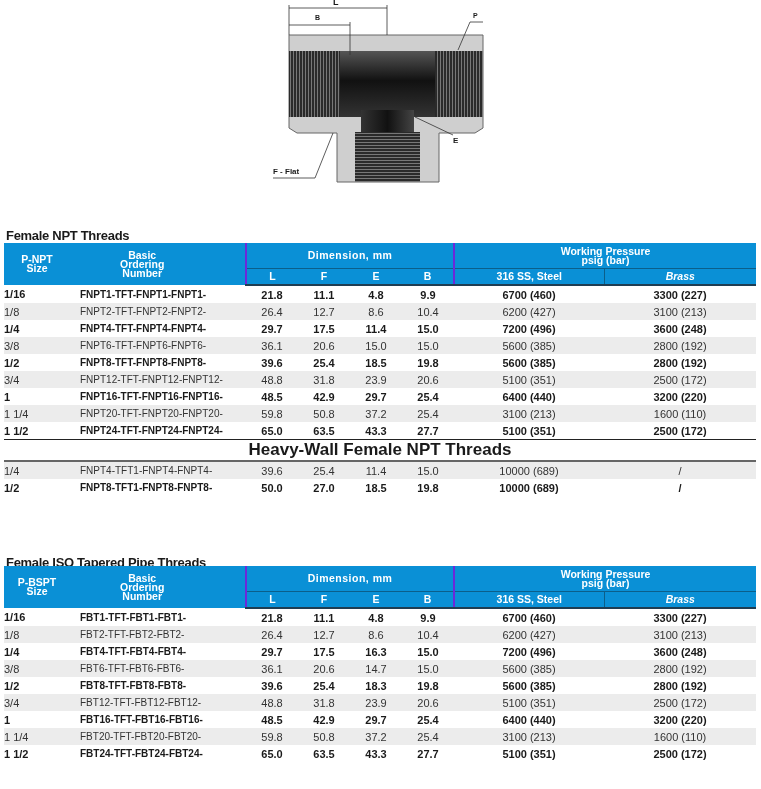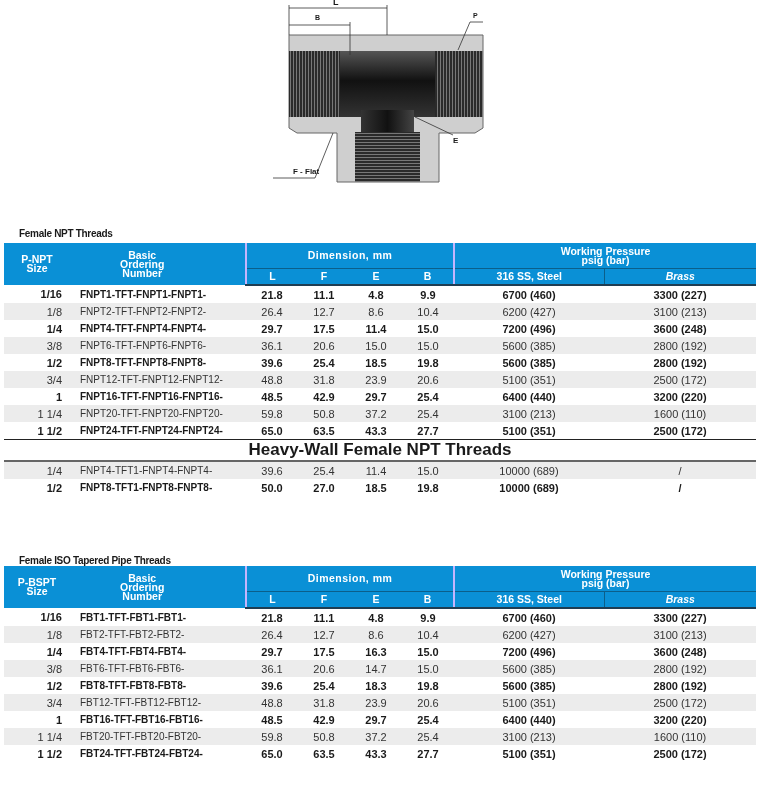--- a/index.html
+++ b/index.html
@@ -1,46 +1,46 @@
 <!DOCTYPE html>
 <html><head>
 <meta charset="utf-8">
 <style>
   html, body { margin: 0; padding: 0; background: #ffffff; }
   body { width: 761px; height: 789px; position: relative; overflow: hidden;
          font-family: "Liberation Sans", sans-serif; color: #1a1a1a; }
 
   .diagram { position: absolute; left: 265px; top: 0; width: 230px; height: 185px; }
 
-  .section-title { position: absolute; left: 19px; font-size: 10px; font-weight: bold;
+  .section-title { position: absolute; left: 6px; font-size: 13px; font-weight: bold;
                    letter-spacing: -0.3px; color: #1a1a1a; }
 
   table.spec { position: absolute; left: 4px; width: 752px; border-collapse: collapse;
                table-layout: fixed; font-size: 11px; }
   table.spec col.c-size { width: 66px; }
   table.spec col.c-num { width: 176px; }
   table.spec col.c-l { width: 52px; }
   table.spec col.c-f { width: 52px; }
   table.spec col.c-e { width: 52px; }
   table.spec col.c-b { width: 52px; }
   table.spec col.c-ss { width: 150px; }
   table.spec col.c-br { width: 152px; }
 
   thead th { background: #0a90d6; color: #ffffff; font-weight: bold; padding: 0;
              line-height: 9px; font-size: 10.5px; }
   thead tr.h1 th { height: 25px; }
   thead tr.h2 th { height: 15px; border-top: 1px solid #0b5f8a; }
   thead th.span2 { vertical-align: middle; text-align: center; }
-  thead th.divl { border-left: 2px solid #c4b5fd; }
+  thead th.divl { border-left: 2px solid #6d28d9; }
   thead tr.h2 th.divl2 { border-left: 1px solid #0b5f8a; font-style: italic; }
   thead tr.h2 th { border-bottom: 2px solid #1f3d52; }
   thead tr.h1 th.dim { letter-spacing: 0.5px; }
 
   tbody td { height: 17px; padding: 0; text-align: center; white-space: nowrap; }
-  tbody td.size { text-align: right; padding-right: 8px; }
+  tbody td.size { text-align: left; padding-right: 8px; }
   tbody td.num { text-align: left; padding-left: 10px; font-size: 10px; }
   tbody tr.bold td { font-weight: bold; }
   tbody tr.alt td { background: #ececec; color: #333; }
   tbody tr.sep td { height: 15px; font-weight: bold; font-size: 17px;
                     border-top: 1.5px solid #222; border-bottom: 2px solid #666; }
 </style>
 </head>
 <body>
 
 <div class="diagram">
@@ -83,21 +83,21 @@
     <line x1="193" y1="50" x2="205" y2="22" stroke="#333" stroke-width="0.8"></line>
     <line x1="205" y1="22" x2="218" y2="22" stroke="#333" stroke-width="0.8"></line>
     <line x1="150" y1="117" x2="188" y2="135" stroke="#333" stroke-width="0.8"></line>
     <line x1="68" y1="133" x2="50" y2="178" stroke="#333" stroke-width="0.8"></line>
     <line x1="8" y1="178" x2="50" y2="178" stroke="#333" stroke-width="0.8"></line>
   </svg>
   <span style="position:absolute;left:68px;top:-3px;font-size:9px;font-weight:bold;">L</span>
   <span style="position:absolute;left:50px;top:14px;font-size:7px;font-weight:bold;">B</span>
   <span style="position:absolute;left:208px;top:12px;font-size:7px;font-weight:bold;">P</span>
   <span style="position:absolute;left:188px;top:136px;font-size:8px;font-weight:bold;">E</span>
-  <span style="position:absolute;left:8px;top:167px;font-size:8px;font-weight:bold;margin-left:20px;">F - Flat</span>
+  <span style="position:absolute;left:8px;top:167px;font-size:8px;font-weight:bold;">F - Flat</span>
 </div>
 
 <div class="section-title" style="top:228px;">Female NPT Threads</div>
 
 <table class="spec" style="top:243px;">
   <colgroup>
     <col class="c-size">
       <col class="c-num">
       <col class="c-l">
       <col class="c-f">

